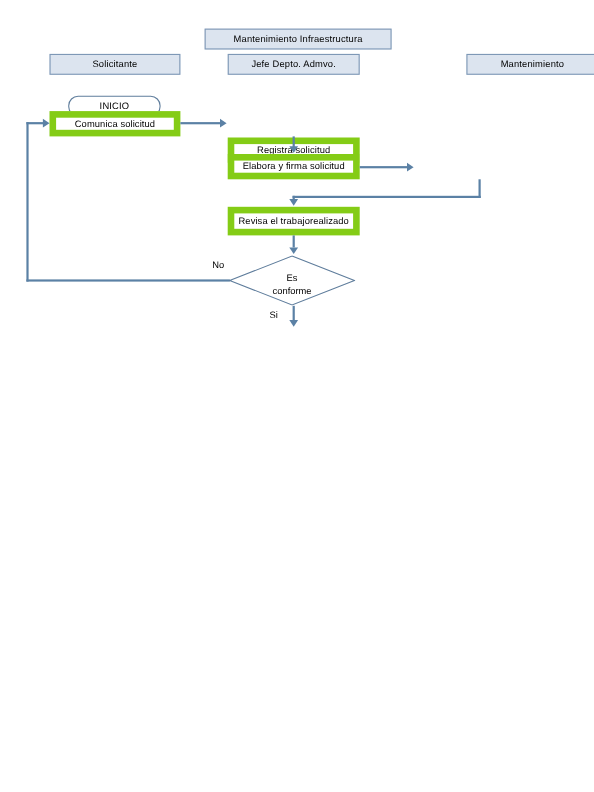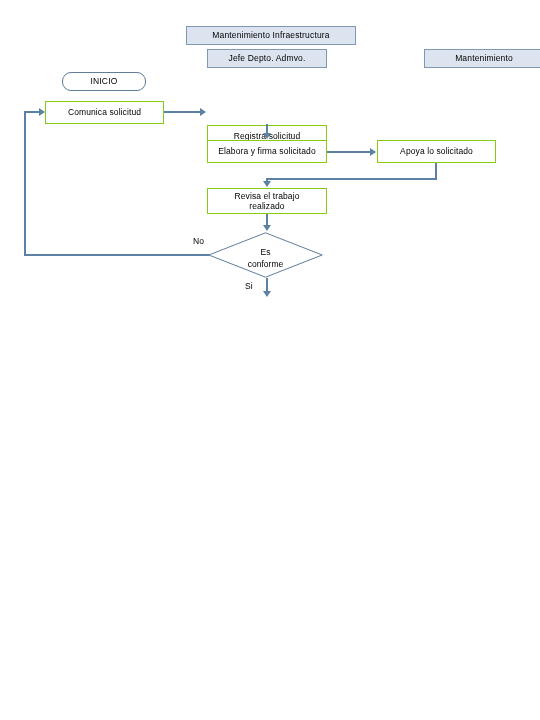--- a/index.html
+++ b/index.html
@@ -39,30 +39,31 @@
     letter-spacing: 0.15px;
   }
   .title-box {
     background: #dce4ef;
     border: 1px solid #7e98b6;
     font-size: 8.5px;
     letter-spacing: 0.15px;
   }
   .process-box {
     background: #ffffff;
-    border: 1px solid #84cc16;
+    border: 6px solid #84cc16;
     font-size: 8.5px;
     letter-spacing: 0.1px;
   }
   .terminal-box {
     background: #ffffff;
     border: 1px solid #5f7d9c;
     border-radius: 9px;
     font-size: 8.5px;
     letter-spacing: 0.15px;
+    margin-top: 15px;
   }
   .decision {
     position: absolute;
     display: flex;
     align-items: center;
     justify-content: center;
     text-align: center;
     font-size: 8.5px;
     color: #000;
     line-height: 1.45;
@@ -109,20 +110,23 @@
 </style>
 </head>
 <body>
 
 <div id="canvas">
 
   <div class="node title-box" style="left:186px; top:10px; width:170px; height:19px;">
     <span>Mantenimiento Infraestructura</span>
   </div>
 
+  <div class="node header-box" style="left:45px; top:33px; width:119px; height:19px;">
+    <span>Solicitante</span>
+  </div>
 
   <div class="node header-box" style="left:207px; top:33px; width:120px; height:19px;">
     <span>Jefe Depto. Admvo.</span>
   </div>
 
   <div class="node header-box" style="left:376px; top:33px; width:120px; height:19px;margin-left:48px;">
     <span>Mantenimiento</span>
   </div>
 
   <div class="node terminal-box" style="left:62px; top:56px; width:84px; height:19px;">
@@ -131,28 +135,25 @@
 
   <div class="node process-box" style="left:45px; top:85px; width:119px; height:23px;">
     <span>Comunica solicitud</span>
   </div>
 
   <div class="node process-box" style="left:207px; top:85px; width:120px; height:23px;margin-top:24px;">
     <span>Registra solicitud</span>
   </div>
 
   <div class="node process-box" style="left:207px; top:124px; width:120px; height:23px;">
-    <span>Elabora y firma solicitado</span>
+    <span>Elabora y firma solicitud</span>
   </div>
 
-  <div class="node process-box" style="left:377px; top:124px; width:119px; height:23px;">
-    <span>Apoya lo solicitado</span>
-  </div>
 
-  <div class="node process-box" style="left:207px; top:172px; width:120px; height:26px; flex-direction:column;">
+  <div class="node process-box" style="left:207px; top:172px; width:120px; height:26px; flex-direction:row;">
     <span>Revisa el trabajo</span>
     <span>realizado</span>
   </div>
 
   <div class="decision" style="left:208px; top:216px; width:115px; height:46px;">
     <svg viewBox="0 0 115 46" preserveAspectRatio="none">
       <polygon points="57.5,0.8 114.2,23 57.5,45.2 0.8,23" fill="#ffffff" stroke="#5f7d9c" stroke-width="1"></polygon>
     </svg>
     <div class="dlabel" style="display:flex; flex-direction:column; align-items:center; transform:translateY(3px);">
       <span>Es</span>

